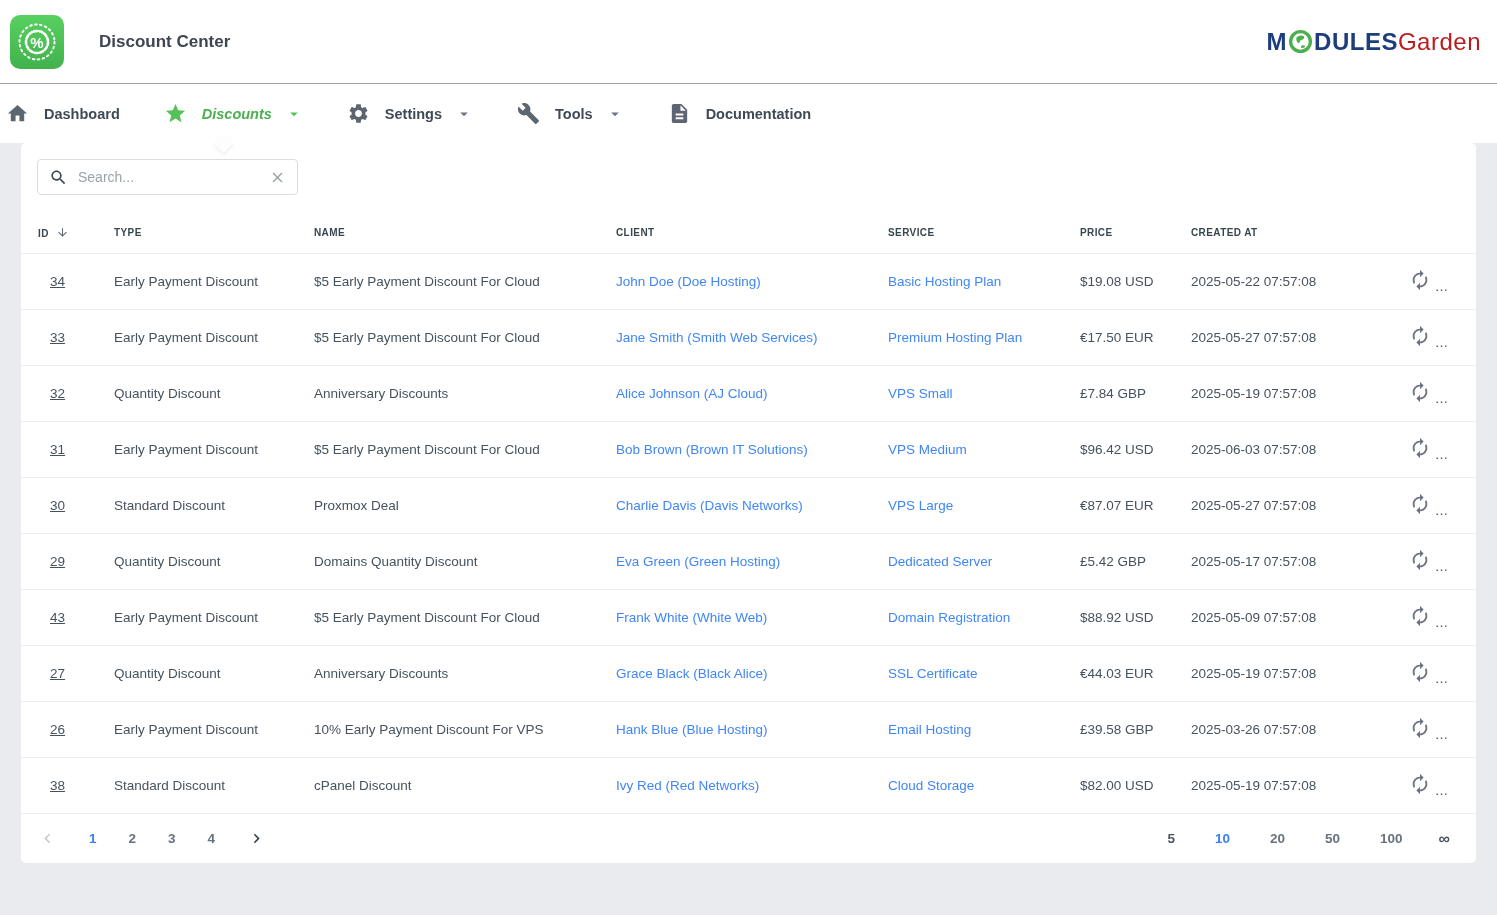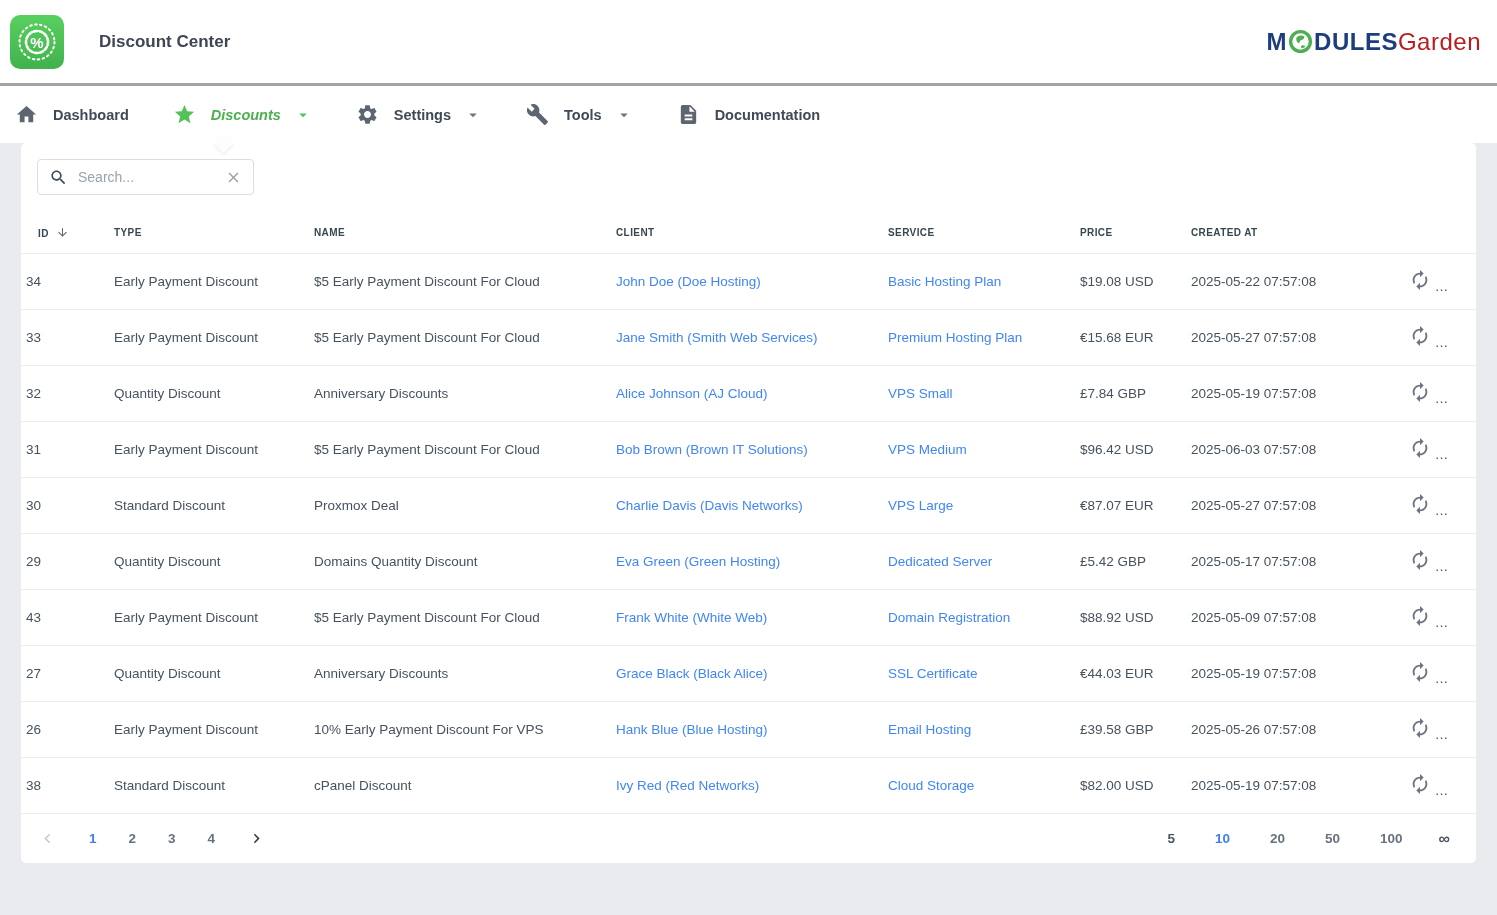--- a/index.html
+++ b/index.html
@@ -35,24 +35,24 @@
   }
   .mg-logo { display: flex; align-items: center; font-size: 24px; letter-spacing: .5px; }
   .mg-logo .m, .mg-logo .dules { font-weight: bold; color: #1d3e7c; }
   .mg-logo .globe { width: 25px; height: 25px; margin: 0 1px; }
   .mg-logo .garden { color: #b91c1c; font-weight: normal; }
 
   
   .nav {
     height: 60px;
     background: #fff;
-    border-top: 3px solid #a3a3a3;
+    border-top: 1px solid #a3a3a3;
     display: flex;
     align-items: center;
-    padding-left: 15px;
+    padding-left: 6px;
     position: relative;
   }
   .nav-item {
     display: flex;
     align-items: center;
     margin-right: 44px;
     cursor: pointer;
   }
   .nav-ic { width: 23px; height: 23px; display: inline-flex; }
   .nav-ic svg { width: 23px; height: 23px; fill: #5d6570; }
@@ -87,21 +87,21 @@
   }
   .card {
     background: #fff;
     border-radius: 5px;
     overflow: hidden;
   }
 
   
   .search-box {
     margin: 16px;
-    width: 217px;
+    width: 261px;
     height: 36px;
     border: 1px solid #dadde2;
     border-radius: 4px;
     display: flex;
     align-items: center;
     padding: 0 11px;
   }
   .search-box .s-ic { width: 19px; height: 19px; display: inline-flex; }
   .search-box .s-ic svg { width: 19px; height: 19px; fill: #3f4a56; }
   .search-box input {
@@ -134,21 +134,21 @@
   .sort-ic svg { width: 13px; height: 13px; fill: #5b6770; }
   tbody td {
     font-size: 13.5px;
     color: #46525e;
     padding: 15px 8px;
     border-top: 1px solid #ededee;
     white-space: nowrap;
     overflow: hidden;
     text-overflow: ellipsis;
   }
-  tbody td:first-child { padding-left: 5px; }
+  tbody td:first-child { padding-left: 29px; text-decoration: underline; }
   a.link { color: #4186f5; text-decoration: none; cursor: pointer; }
   td.actions { text-align: right; padding-right: 24px; }
   .action-icon { display: inline-flex; width: 22px; height: 22px; margin-left: 22px; cursor: pointer; }
   .action-icon svg { width: 22px; height: 22px; fill: #6b7280; }
 
   
   .pager {
     display: flex;
     justify-content: space-between;
     align-items: center;
@@ -327,21 +327,21 @@
                 </svg>
           </span>
         </td>
       </tr>
           <tr>
         <td>33</td>
         <td>Early Payment Discount</td>
         <td>$5 Early Payment Discount For Cloud</td>
         <td><a class="link">Jane Smith (Smith Web Services)</a></td>
         <td><a class="link">Premium Hosting Plan</a></td>
-        <td>€15.68 EUR</td>
+        <td>€17.50 EUR</td>
         <td>2025-05-27 07:57:08</td>
         <td class="actions">
           <span class="action-icon">
             <svg viewBox="0 0 24 24">
                   <path d="M12 6v3l4-4-4-4v3c-4.42 0-8 3.58-8 8 0 1.57.46 3.03 1.24 4.26L6.7 14.8c-.45-.83-.7-1.79-.7-2.8 0-3.31 2.69-6 6-6zm6.76 1.74L17.3 9.2c.44.84.7 1.79.7 2.8 0 3.31-2.69 6-6 6v-3l-4 4 4 4v-3c4.42 0 8-3.58 8-8 0-1.57-.46-3.03-1.24-4.26z"></path>
                 </svg>
           </span>
           <span class="action-icon">
             <svg viewBox="0 0 24 24">
                   <path d="M11.8 10.9c-2.27-.59-3-1.2-3-2.15 0-1.09 1.01-1.85 2.7-1.85 1.78 0 2.44.85 2.5 2.1h2.21c-.07-1.72-1.12-3.3-3.21-3.81V3h-3v2.16c-1.94.42-3.5 1.68-3.5 3.61 0 2.31 1.91 3.46 4.7 4.13 2.5.6 3 1.48 3 2.41 0 .69-.49 1.79-2.7 1.79-2.06 0-2.87-.92-2.98-2.1h-2.2c.12 2.19 1.76 3.42 3.68 3.83V21h3v-2.15c1.95-.37 3.5-1.5 3.5-3.55 0-2.84-2.43-3.81-4.7-4.4z"></path>
@@ -475,21 +475,21 @@
           </span>
         </td>
       </tr>
           <tr>
         <td>26</td>
         <td>Early Payment Discount</td>
         <td>10% Early Payment Discount For VPS</td>
         <td><a class="link">Hank Blue (Blue Hosting)</a></td>
         <td><a class="link">Email Hosting</a></td>
         <td>£39.58 GBP</td>
-        <td>2025-05-26 07:57:08</td>
+        <td>2025-03-26 07:57:08</td>
         <td class="actions">
           <span class="action-icon">
             <svg viewBox="0 0 24 24">
                   <path d="M12 6v3l4-4-4-4v3c-4.42 0-8 3.58-8 8 0 1.57.46 3.03 1.24 4.26L6.7 14.8c-.45-.83-.7-1.79-.7-2.8 0-3.31 2.69-6 6-6zm6.76 1.74L17.3 9.2c.44.84.7 1.79.7 2.8 0 3.31-2.69 6-6 6v-3l-4 4 4 4v-3c4.42 0 8-3.58 8-8 0-1.57-.46-3.03-1.24-4.26z"></path>
                 </svg>
           </span>
           <span class="action-icon">
             <svg viewBox="0 0 24 24">
                   <path d="M11.8 10.9c-2.27-.59-3-1.2-3-2.15 0-1.09 1.01-1.85 2.7-1.85 1.78 0 2.44.85 2.5 2.1h2.21c-.07-1.72-1.12-3.3-3.21-3.81V3h-3v2.16c-1.94.42-3.5 1.68-3.5 3.61 0 2.31 1.91 3.46 4.7 4.13 2.5.6 3 1.48 3 2.41 0 .69-.49 1.79-2.7 1.79-2.06 0-2.87-.92-2.98-2.1h-2.2c.12 2.19 1.76 3.42 3.68 3.83V21h3v-2.15c1.95-.37 3.5-1.5 3.5-3.55 0-2.84-2.43-3.81-4.7-4.4z"></path>
                 </svg>

